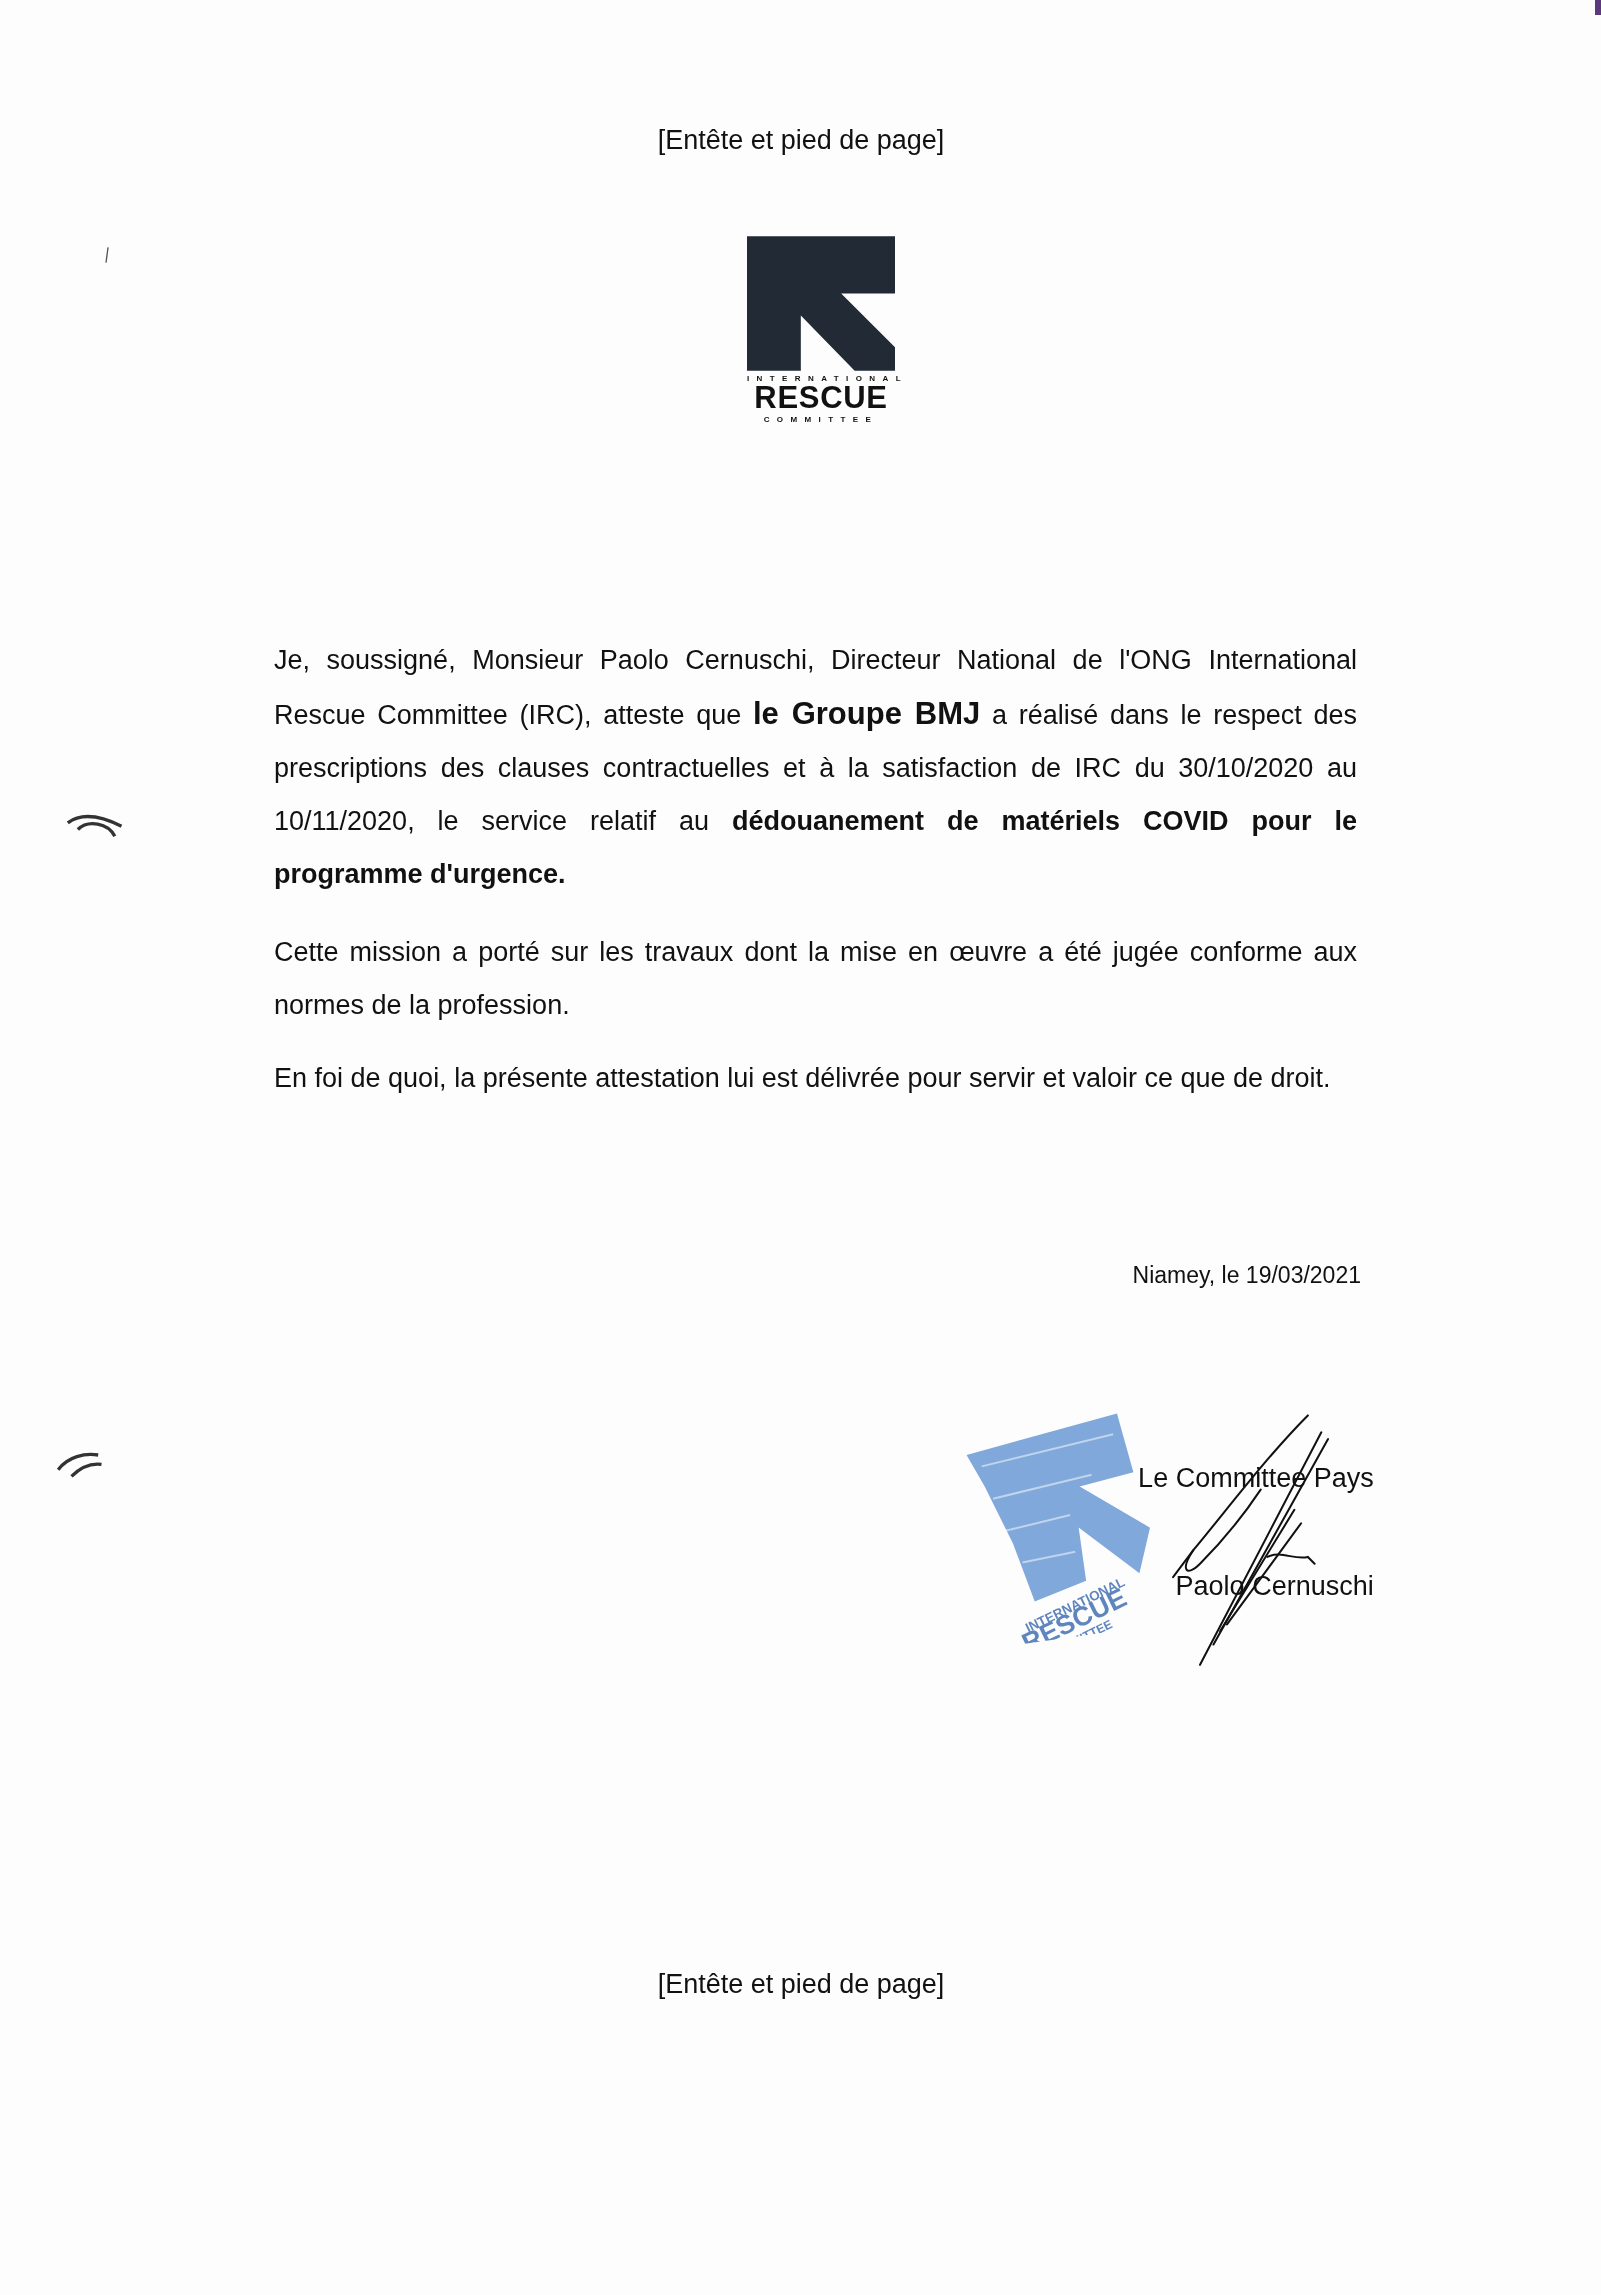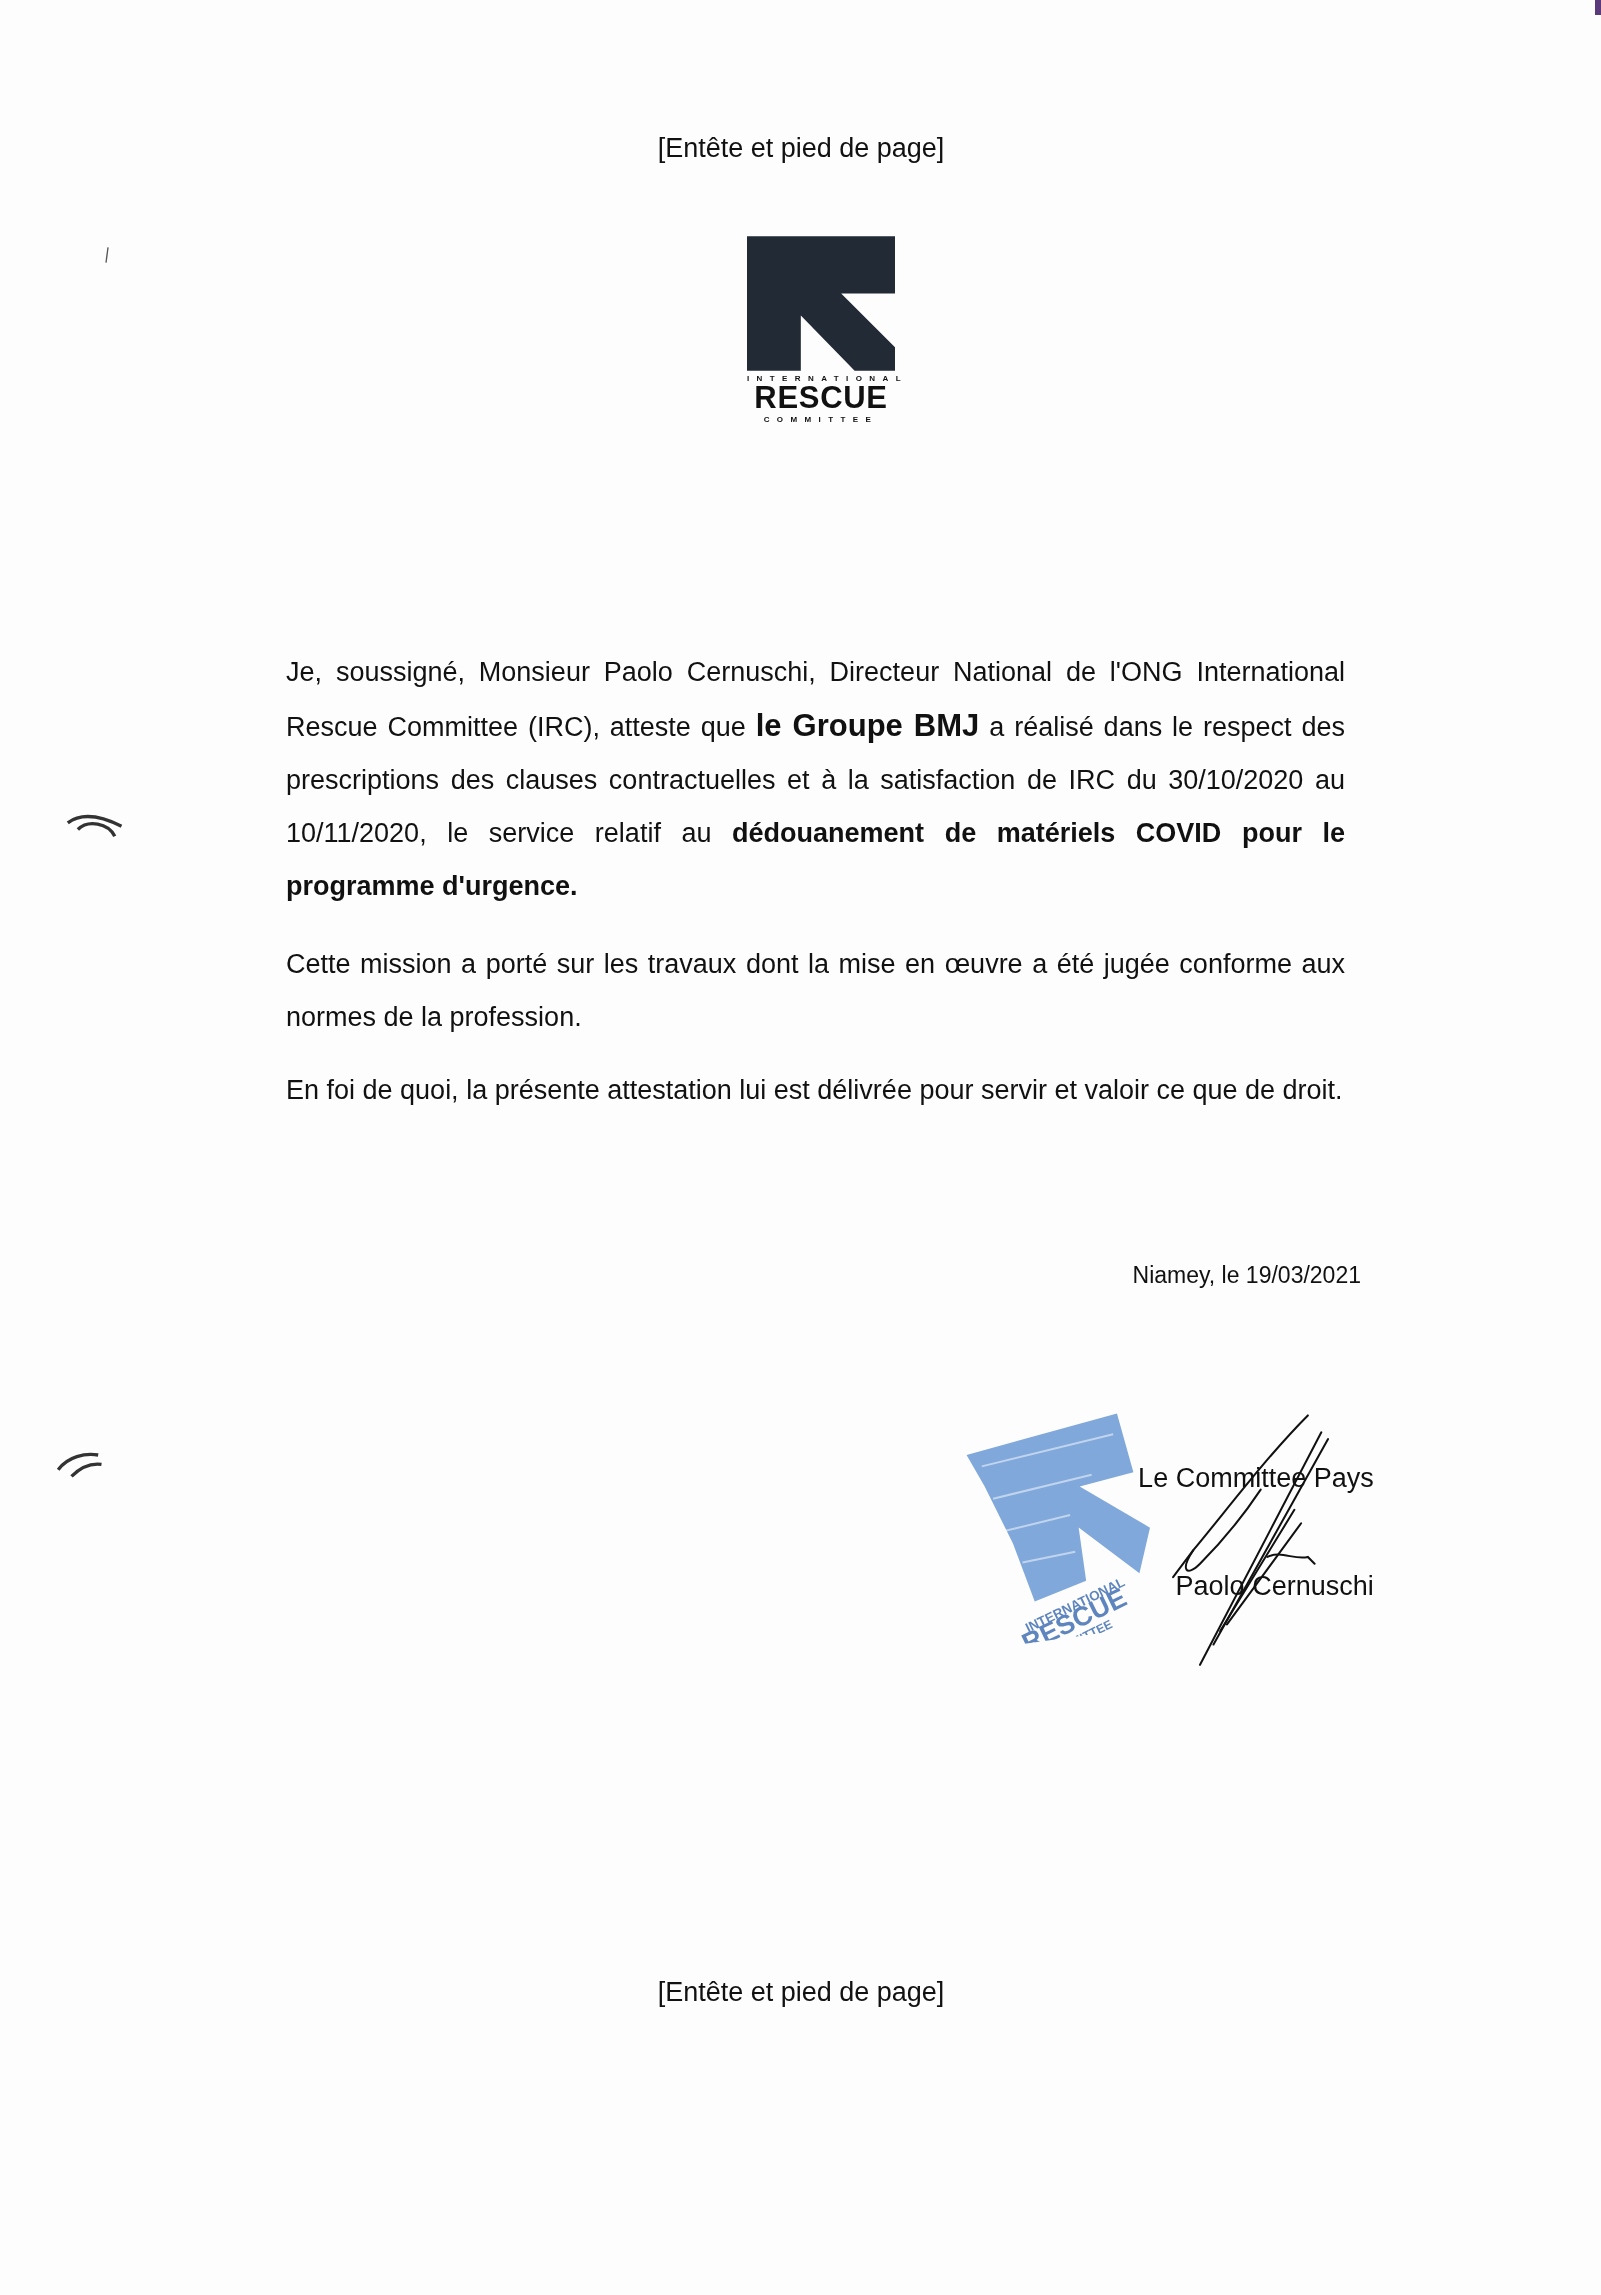--- a/index.html
+++ b/index.html
@@ -1,33 +1,33 @@
 <!DOCTYPE html>
 <html style="font-size:10.8px"><head>
 <meta charset="utf-8">
 <style>
   html, body { margin: 0; padding: 0; }
   body {
     width: 1602px; height: 2295px; background: #fdfdfd; position: relative; overflow: hidden;
     font-family: "Liberation Sans", sans-serif; color: #111;
   }
   .page { position: absolute; inset: 0; }
-  .hf { position: absolute; left: 0; width: 100%; text-align: center; font-size: 27px; margin-top: 8px; }
+  .hf { position: absolute; left: 0; width: 100%; text-align: center; font-size: 27px; }
   .header { top: 125px; }
   .footer { top: 1969px; }
   .logo { position: absolute; left: 747px; top: 236px; width: 148px; }
   .logo svg { display: block; }
   .logo .intl, .logo .comm { font-size: 8px; letter-spacing: 7.4px; font-weight: bold; text-align: center; margin-top: 2.7px; }
   .logo .rescue { font-size: 31px; font-weight: 900; text-align: center; line-height: 30px; letter-spacing: 0.7px; }
   .title { position: absolute; top: 554px; left: 0; width: 100%; text-align: center; font-size: 31px; font-weight: bold; }
   .body { position: absolute; left: 270px; width: 1091px; font-size: 27px; line-height: 53px; text-align: justify; }
   .p1 { top: 630px; }
   .p2 { top: 922px; }
   .p3 { top: 1048px; }
-  .body p { margin: 16px; }
+  .body p { margin: 4px; }
   .bigbold { font-weight: bold; font-size: 31px; }
   b { font-weight: bold; }
   .place-date { position: absolute; top: 1262px; right: 241px; font-size: 23px; }
   .sigblock { position: absolute; left: 957px; top: 1375px; width: 418px; height: 324px; }
   .stamp { position: absolute; left: 6.7px; top: 40px; opacity: 0.75; transform: rotate(-8deg); }
   .sig-role { position: absolute; right: 1.3px; top: 88px; font-size: 27px; }
   .sig-name { position: absolute; right: 1.3px; top: 196px; font-size: 27px; }
   .signature { position: absolute; left: 135px; top: 0; }
   .mark { position: absolute; }
 </style>

